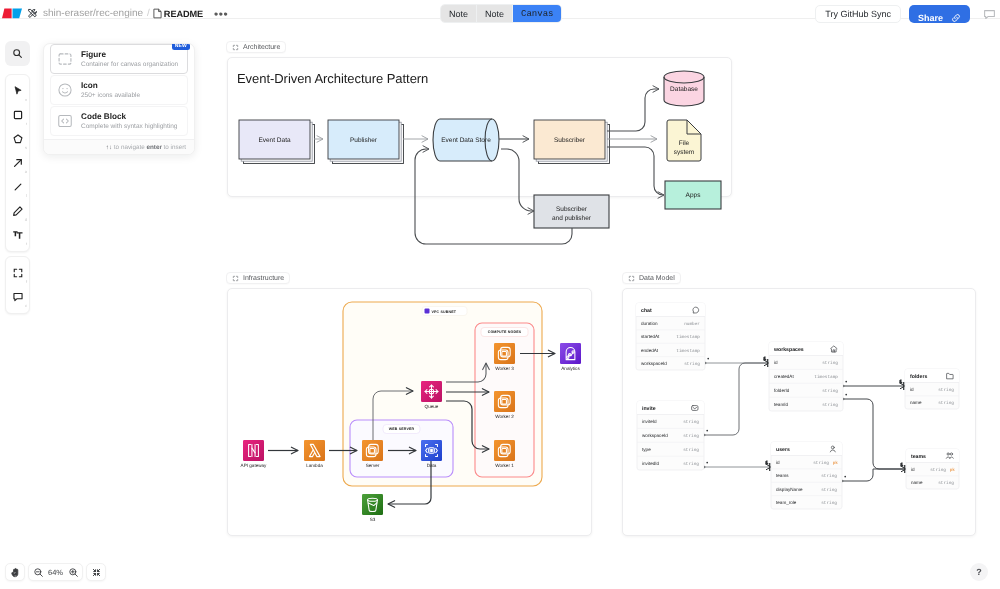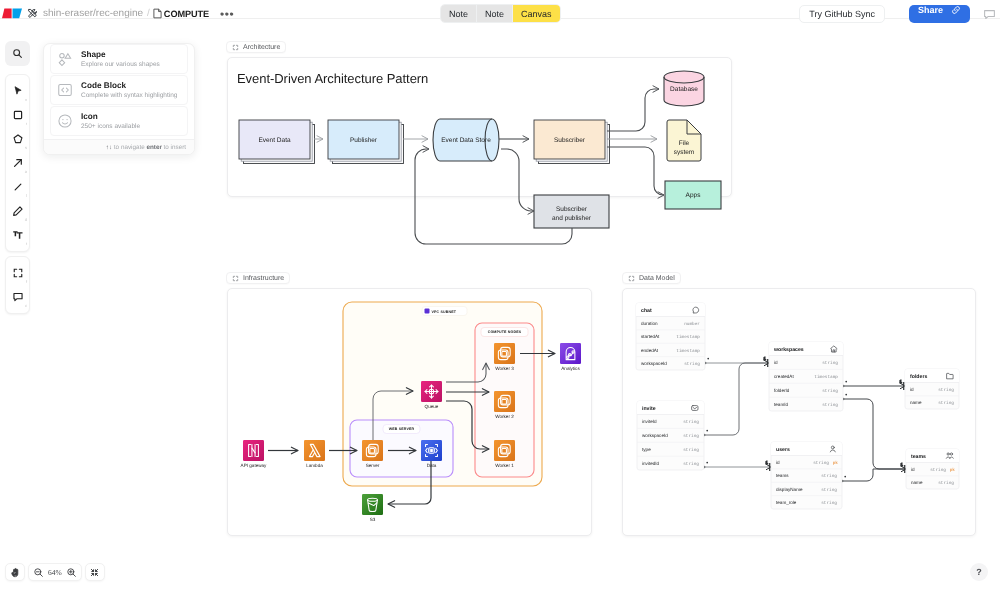--- a/index.html
+++ b/index.html
@@ -26,29 +26,29 @@
   .crumb-fileicon { margin-right:2px; margin-left:-1px; display:flex; align-items:center;}
   .crumb-file { color:#1c1c1c; font-weight:bold; font-size:9.2px; letter-spacing:-0.1px; }
   .dots { color:#5b5b5b; font-size:12px; margin-left:11px; cursor:pointer; letter-spacing:0.5px; line-height:8px;}
   .tb-center {
     position:absolute; left:440px; top:4px;
     display:flex; border:1px solid #eef0f1; border-radius:5px; overflow:hidden; height:19px;
     background:#fff;
   }
   .seg { font-size:9px; padding:0 8px; display:flex; align-items:center; color:#1f2328; background:#e5e5e5; cursor:pointer;}
   .seg + .seg { border-left:1px solid #eef0f1; }
-  .seg.active { background:#fde047; }
+  .seg.active { background:#3b82f6;font-family:Liberation Mono, monospace; }
   .tb-right { position:absolute; right:4px; top:5px; display:flex; align-items:center; }
   .btn-ghost {
     font-size:9px; height:18px; padding:0 9px; border:1px solid #eef0f1; border-radius:5px;
-    background:#fff; display:flex; align-items:center; color:#1f2328; cursor:pointer; margin-right:24px;
+    background:#fff; display:flex; align-items:center; color:#1f2328; cursor:pointer; margin-right:8px;
   }
   .btn-share {
     font-size:9px; height:18px; padding:0 9px; border-radius:5px; background:#2f6fe4; color:#fff;
-    display:flex; align-items:flex-start; cursor:pointer; font-weight:bold; margin-right:12px;
+    display:flex; align-items:flex-end; cursor:pointer; font-weight:bold; margin-right:12px;
   }
   .btn-share .lnk { margin-left:8px; display:flex; }
   .cmt-btn { width:14px; height:14px; display:flex; align-items:center; justify-content:center; cursor:pointer;}
 
   
   .rail { position:absolute; left:5px; top:41px; width:25px; }
   .rail-group {
     background:#fff; border:1px solid #f0f0f0; border-radius:6px;
     box-shadow:0 1px 2px rgba(16,22,26,0.05);
     display:flex; flex-direction:column; align-items:center; padding:4px 0;
@@ -87,21 +87,21 @@
   .pal-foot b { color:#6d7075; font-weight:bold;}
 
   
   .chip { position:absolute; display:flex; align-items:center; gap:4px;
           background:#fff; border:1px solid #f1f1f2; border-radius:4px; height:12px;
           padding:0 5px; font-size:7px; color:#57595d; box-shadow:0 1px 1px rgba(0,0,0,0.02); }
   .panel { position:absolute; background:#fff; border:1px solid #ececee; border-radius:5px;
            box-shadow:0 1px 3px rgba(16,22,26,0.05); }
 
   
-  .botbar { position:absolute; left:5px; bottom:8px; display:flex; align-items:center;font-family:Liberation Serif, serif; }
+  .botbar { position:absolute; left:5px; bottom:8px; display:flex; align-items:center; }
   .bb-group { background:#fff; border:1px solid #f1f1f1; border-radius:5px; height:18px;
               display:flex; align-items:center; box-shadow:0 1px 2px rgba(16,22,26,0.04); margin-right:3px; }
   .bb-btn { width:18px; height:18px; display:flex; align-items:center; justify-content:center; cursor:pointer;}
   .zoom-val { font-size:7.5px; color:#434649; padding:0 1px; cursor:pointer;}
   .help-btn { position:absolute; right:12px; bottom:8px; width:18px; height:18px; border-radius:50%;
               background:#f4f4f5; display:flex; align-items:center; justify-content:center;
               font-size:9px; color:#4a4c50; font-weight:bold; cursor:pointer;}
   svg { display:block; shape-rendering:geometricPrecision; }
   svg text { text-rendering:geometricPrecision; }
 </style>
@@ -126,21 +126,21 @@
         </svg>
       </span>
       <span class="crumb-org">shin-eraser/rec-engine</span>
       <span class="crumb-sep">/</span>
       <span class="crumb-fileicon">
         <svg width="9" height="11" viewBox="0 0 12 14" fill="none" stroke="#4a4a4a" stroke-width="1.2">
           <path d="M1.2 1.2 H7.4 L10.8 4.4 V12.8 H1.2 Z" fill="#fff"></path>
           <path d="M7.4 1.2 V4.4 H10.8"></path>
         </svg>
       </span>
-      <span class="crumb-file">COMPUTE</span>
+      <span class="crumb-file">README</span>
       <span class="dots">•••</span>
     </div>
   </div>
   <div class="tb-center">
     <div class="seg">Note</div>
     <div class="seg">Note</div>
     <div class="seg active">Canvas</div>
   </div>
   <div class="tb-right">
     <div class="btn-ghost">Try GitHub Sync</div>
@@ -228,58 +228,57 @@
       <svg width="12" height="12" viewBox="0 0 16 16" fill="none" stroke="#222" stroke-width="1.5" stroke-linejoin="round">
           <path d="M2.6 3.4 h10.8 v7 h-7 l-2.6 2.4 v-2.4 h-1.2 z"></path>
         </svg>
       <span class="kb">c</span>
     </div>
   </div>
 </div>
 
 <div class="palette">
   <div class="pal-list">
+      <div class="pal-item active">
+        <span class="pal-ic">
+          <svg width="16" height="16" viewBox="0 0 20 20" fill="none" stroke="#b6b9bd" stroke-width="1.4" stroke-linecap="round" stroke-dasharray="3.4 2.6">
+            <rect x="2.6" y="3.6" width="14.8" height="12.8" rx="1.6"></rect>
+          </svg>
+        </span>
+        <span class="pal-txt">
+          <span class="t">Figure</span>
+          <span class="d">Container for canvas organization</span>
+        </span>
+        <span class="badge-new">NEW</span>
+      </div>
       <div class="pal-item">
         <span class="pal-ic">
           <svg width="16" height="16" viewBox="0 0 20 20" fill="none" stroke="#b6b9bd" stroke-width="1.3">
-            <circle cx="6.2" cy="5.8" r="2.8"></circle>
-            <path d="M13.6 3.4 L17 9 H10.2 Z"></path>
-            <path d="M6.2 11 L9.6 14.6 L6.2 18.2 L2.8 14.6 Z"></path>
+            <circle cx="10" cy="10" r="7.6"></circle>
+            <circle cx="7.4" cy="8.2" r="0.85" fill="#b6b9bd" stroke="none"></circle>
+            <circle cx="12.6" cy="8.2" r="0.85" fill="#b6b9bd" stroke="none"></circle>
+            <path d="M6.8 12.2 a4 4 0 0 0 6.4 0" stroke-linecap="round"></path>
           </svg>
         </span>
         <span class="pal-txt">
-          <span class="t">Shape</span>
-          <span class="d">Explore our various shapes</span>
+          <span class="t">Icon</span>
+          <span class="d">250+ icons available</span>
         </span>
       </div>
       <div class="pal-item">
         <span class="pal-ic">
           <svg width="16" height="16" viewBox="0 0 20 20" fill="none" stroke="#b6b9bd" stroke-width="1.3" stroke-linecap="round" stroke-linejoin="round">
             <rect x="2.2" y="3.2" width="15.6" height="13.6" rx="1.8"></rect>
             <path d="M8.2 7.6 L5.8 10 L8.2 12.4"></path>
             <path d="M11.8 7.6 L14.2 10 L11.8 12.4"></path>
           </svg>
         </span>
         <span class="pal-txt">
           <span class="t">Code Block</span>
           <span class="d">Complete with syntax highlighting</span>
-        </span>
-      </div>
-      <div class="pal-item">
-        <span class="pal-ic">
-          <svg width="16" height="16" viewBox="0 0 20 20" fill="none" stroke="#b6b9bd" stroke-width="1.3">
-            <circle cx="10" cy="10" r="7.6"></circle>
-            <circle cx="7.4" cy="8.2" r="0.85" fill="#b6b9bd" stroke="none"></circle>
-            <circle cx="12.6" cy="8.2" r="0.85" fill="#b6b9bd" stroke="none"></circle>
-            <path d="M6.8 12.2 a4 4 0 0 0 6.4 0" stroke-linecap="round"></path>
-          </svg>
-        </span>
-        <span class="pal-txt">
-          <span class="t">Icon</span>
-          <span class="d">250+ icons available</span>
         </span>
       </div>
     </div>
   <div class="pal-foot">
     <span><b>↑↓</b><span> to navigate </span><b>enter</b><span> to insert</span></span>
   </div>
 </div>
 
 <div class="chip" style="left:226px; top:41px;">
   <span>

